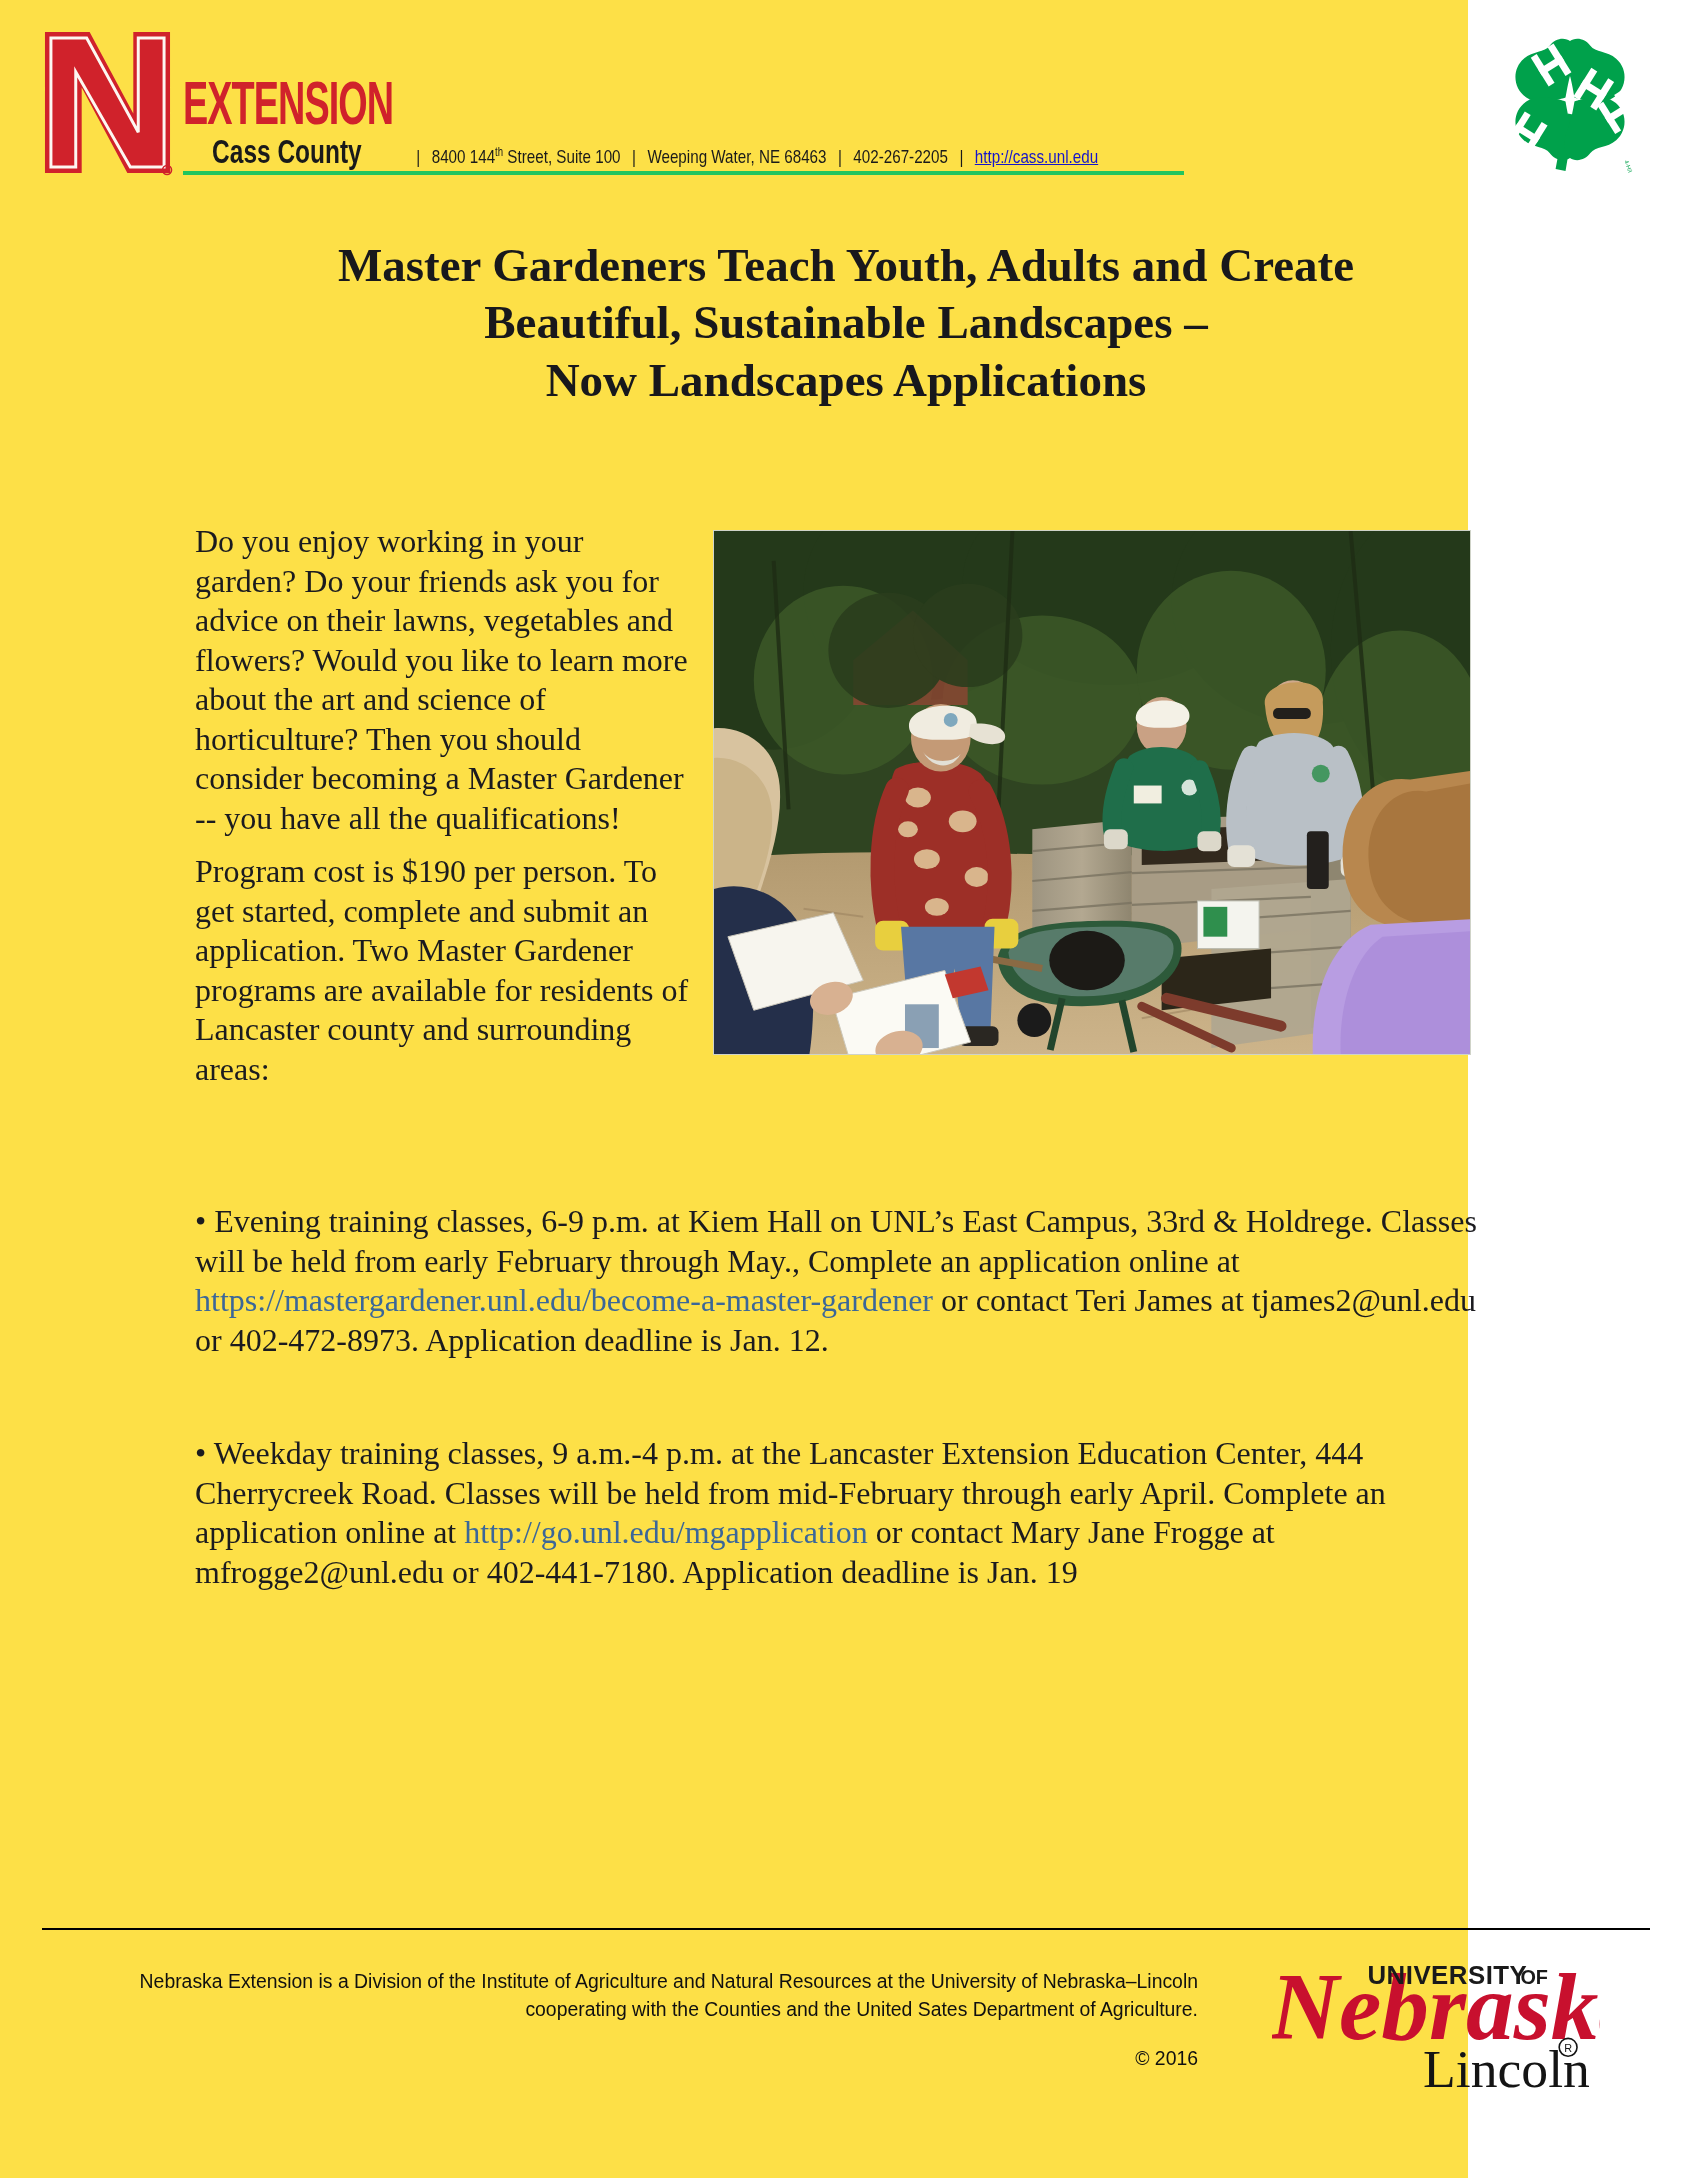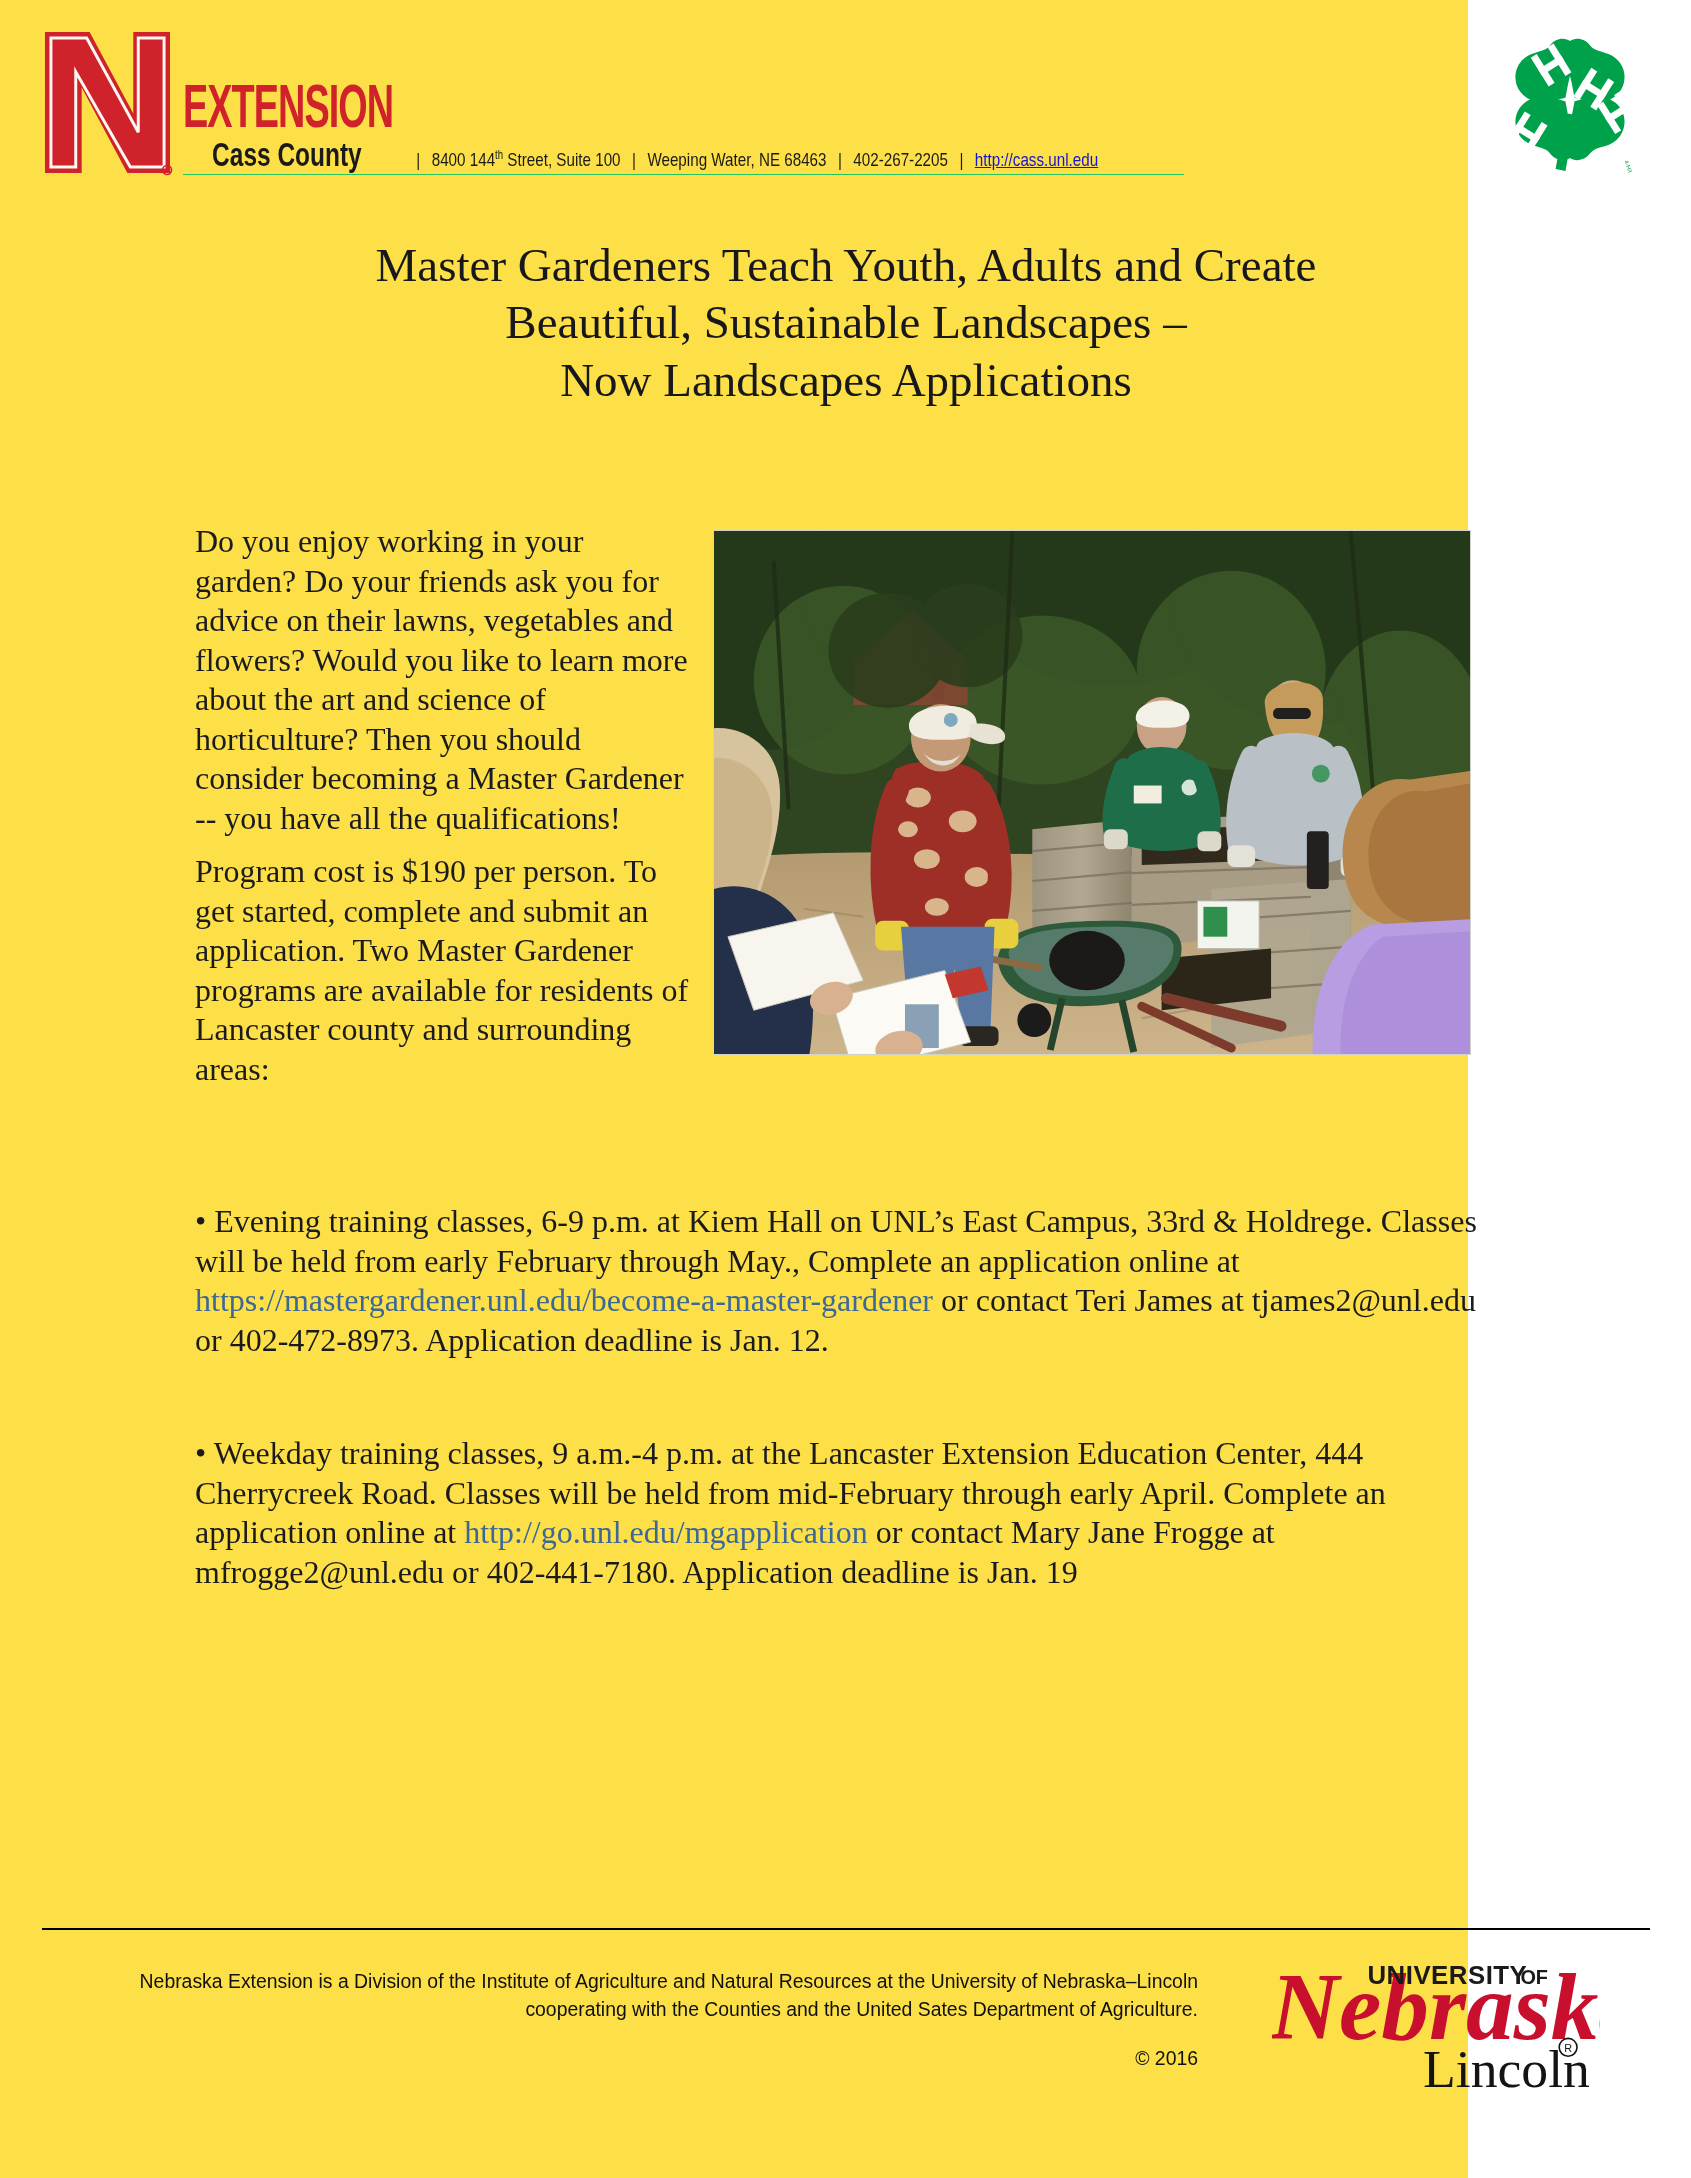--- a/index.html
+++ b/index.html
@@ -61,21 +61,21 @@
     transform-origin: left center;
     white-space: nowrap;
     display: block;
     margin-bottom: 4px;
   }
 
   .county-line {
     display: flex;
     align-items: baseline;
     white-space: nowrap;
-    border-bottom: 1px solid #22c55e;
+    border-bottom: 4px solid #22c55e;
     padding-bottom: 0px;
   }
 
   .county-name {
     font-family: "Liberation Sans", sans-serif;
     font-weight: 700;
     font-size: 34px;
     color: #1a1a1a;
     transform: scaleX(0.72);
     transform-origin: left baseline;
@@ -111,21 +111,21 @@
   .clover svg { display: block; }
 
   
   .doc-title {
     position: absolute;
     left: 0;
     top: 237px;
     width: 1692px;
     text-align: center;
     font-family: "Liberation Serif", serif;
-    font-weight: 400;
+    font-weight: 700;
     font-size: 47px;
     line-height: 1.22;
     color: #18181c;
   }
   .doc-title .tl { display: block; }
 
   
   .body-wrap {
     position: absolute;
     left: 195px;

